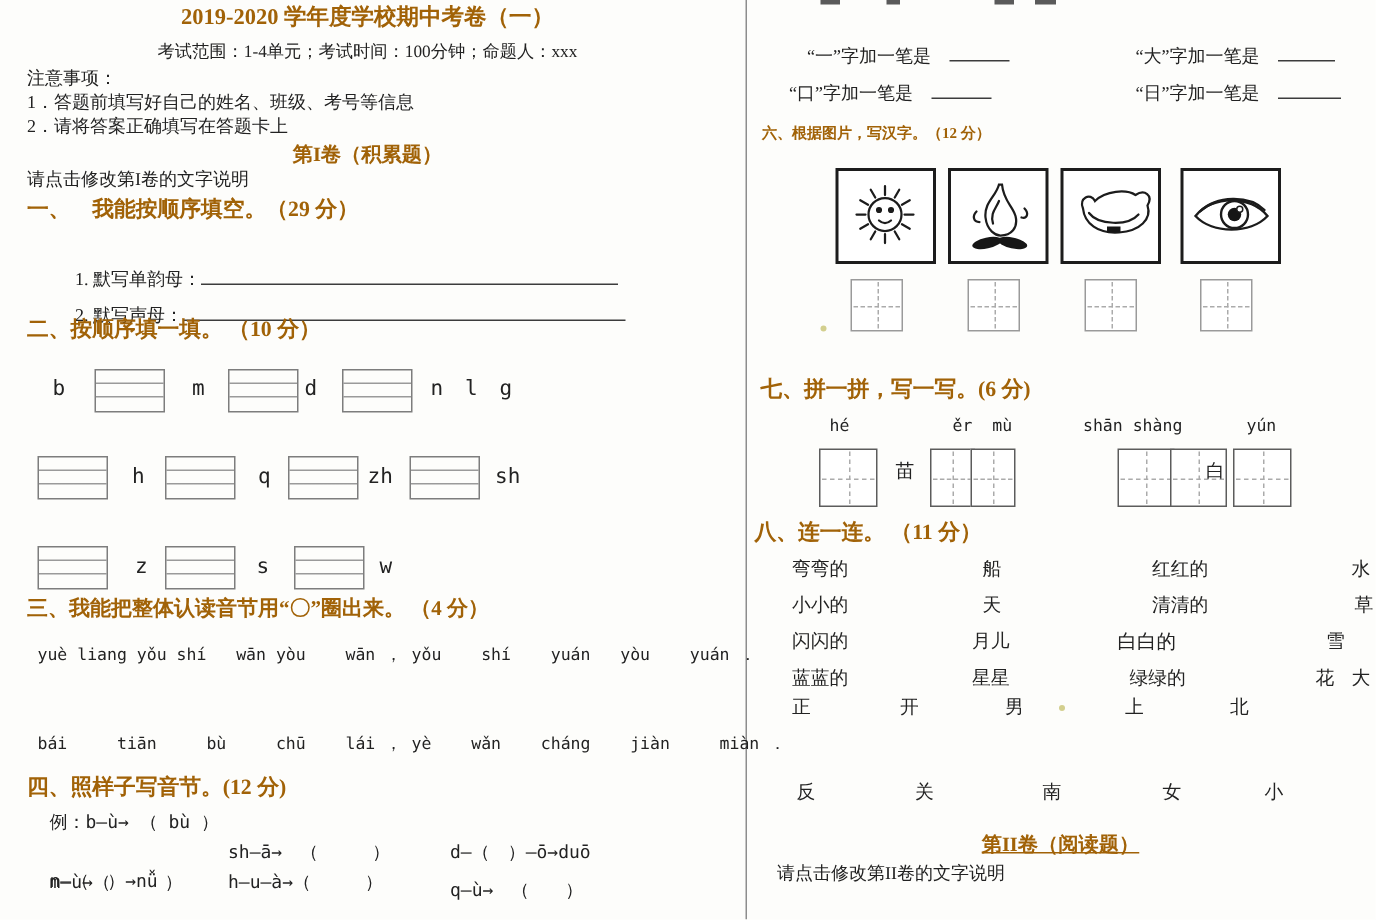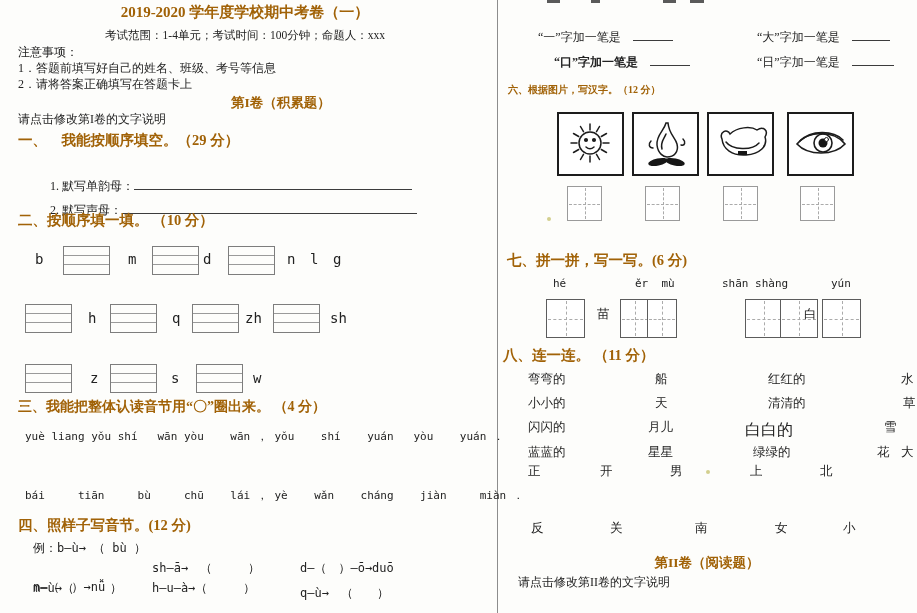--- a/index.html
+++ b/index.html
@@ -1,21 +1,21 @@
 <!DOCTYPE html>
 <html><head>
 <meta charset="utf-8">
 <style>
   html,body{margin:0;padding:0;}
   .page{position:relative;width:917px;height:613px;background:#fdfdfb;overflow:hidden;
         font-family:"Liberation Serif","DejaVu Serif",serif;color:#222;}
   .t{position:absolute;white-space:pre;font-size:12px;line-height:1.2;}
   .b{font-weight:bold;color:#a16207;}
   .c{width:490px;text-align:center;left:0;}
-  .rc{width:420px;text-align:center;left:497px;}
+  .rc{width:420px;text-align:center;left:497px;text-decoration:underline;}
   .mono{font-family:"DejaVu Sans Mono","Liberation Mono",monospace;}
   .blank{display:inline-block;border-bottom:1px solid #3c3c3c;height:13px;vertical-align:baseline;}
   .divider{position:absolute;left:497px;top:0;width:1px;height:613px;background:#8d8d8d;}
   .pgrid{position:absolute;width:45px;height:27px;border:1px solid #7d7d7d;background:
      linear-gradient(#9a9a9a,#9a9a9a) 0 8px/100% 1px no-repeat,
      linear-gradient(#9a9a9a,#9a9a9a) 0 17px/100% 1px no-repeat;}
   .picbox{position:absolute;width:63px;height:60px;border:2px solid #1c1c1c;background:#fff;
      display:flex;align-items:center;justify-content:center;}
   .tzg{position:absolute;width:33px;height:33px;border:1px solid #9a9a9a;background:#fff;}
   .tzg7{position:absolute;height:37px;border:1px solid #5c5c5c;background:#fff;}
@@ -33,21 +33,21 @@
 
   
   <section style="display:contents">
     <div class="t b c" style="top:3px;font-size:15px;">2019-2020 学年度学校期中考卷（一）</div>
     <div class="t c" style="top:29px;font-size:11.5px;">考试范围：1-4单元；考试时间：100分钟；命题人：xxx</div>
 
     <div class="t" style="left:18px;top:45px;">注意事项：</div>
     <div class="t" style="left:18px;top:61px;">1．答题前填写好自己的姓名、班级、考号等信息</div>
     <div class="t" style="left:18px;top:77px;">2．请将答案正确填写在答题卡上</div>
 
-    <div class="t b c" style="top:95px;font-size:13.5px;padding-left:36px;">第I卷（积累题）</div>
+    <div class="t b c" style="top:95px;font-size:13.5px;">第I卷（积累题）</div>
     <div class="t" style="left:18px;top:112px;">请点击修改第I卷的文字说明</div>
 
     <div class="t b" style="left:18px;top:132px;font-size:14.5px;">一、　我能按顺序填空。（29 分）</div>
     <div class="t" style="left:32px;top:162px;">
       <span>1. 默写单韵母：</span><span class="blank" style="width:278px"></span>
     </div>
     <div class="t" style="left:32px;top:186px;">
       <span>2. 默写声母：</span><span class="blank" style="width:295px"></span>
     </div>
 
@@ -100,21 +100,21 @@
     <div class="frag" style="left:591px;width:9px;"></div>
     <div class="frag" style="left:663px;width:13px;"></div>
     <div class="frag" style="left:690px;width:14px;"></div>
 
     <div class="t" style="left:520px;top:13px;">
       <span>“一”字加一笔是</span>　<span class="blank" style="width:40px"></span>
     </div>
     <div class="t" style="left:739px;top:13px;">
       <span>“大”字加一笔是</span>　<span class="blank" style="width:38px"></span>
     </div>
-    <div class="t" style="left:536px;top:38px;font-weight:bold;">
+    <div class="t" style="left:508px;top:38px;">
       <span>“口”字加一笔是</span>　<span class="blank" style="width:40px"></span>
     </div>
     <div class="t" style="left:739px;top:38px;">
       <span>“日”字加一笔是</span>　<span class="blank" style="width:42px"></span>
     </div>
 
     <div class="t b" style="left:508px;top:84px;font-size:10px;">六、根据图片，写汉字。（12 分）</div>
 
     <div class="picbox" style="left:557px;top:112px;">
       <svg width="56" height="52" viewBox="0 0 56 52">
@@ -188,21 +188,21 @@
     <div class="t" style="left:768px;top:372px;font-size:12.5px;">红红的</div>
     <div class="t" style="left:901px;top:372px;font-size:12.5px;">水</div>
     
     <div class="t" style="left:528px;top:396px;font-size:12.5px;">小小的</div>
     <div class="t" style="left:655px;top:396px;font-size:12.5px;">天</div>
     <div class="t" style="left:768px;top:396px;font-size:12.5px;">清清的</div>
     <div class="t" style="left:903px;top:396px;font-size:12.5px;">草</div>
     
     <div class="t" style="left:528px;top:420px;font-size:12.5px;">闪闪的</div>
     <div class="t" style="left:648px;top:420px;font-size:12.5px;">月儿</div>
-    <div class="t" style="left:745px;top:420px;font-size:16px;">白白的</div>
+    <div class="t" style="left:745px;top:420px;font-size:13px;">白白的</div>
     <div class="t" style="left:884px;top:420px;font-size:12.5px;">雪</div>
     
     <div class="t" style="left:528px;top:445px;font-size:12.5px;font-family:Liberation Serif, serif;">蓝蓝的</div>
     <div class="t" style="left:648px;top:445px;font-size:12.5px;">星星</div>
     <div class="t" style="left:753px;top:445px;font-size:12.5px;">绿绿的</div>
     <div class="t" style="left:877px;top:445px;font-size:12.5px;">花</div>
     <div class="t" style="left:901px;top:445px;font-size:12.5px;">大</div>
     
     <div class="t" style="left:528px;top:464px;font-size:12.5px;">正</div>
     <div class="t" style="left:600px;top:464px;font-size:12.5px;">开</div>

